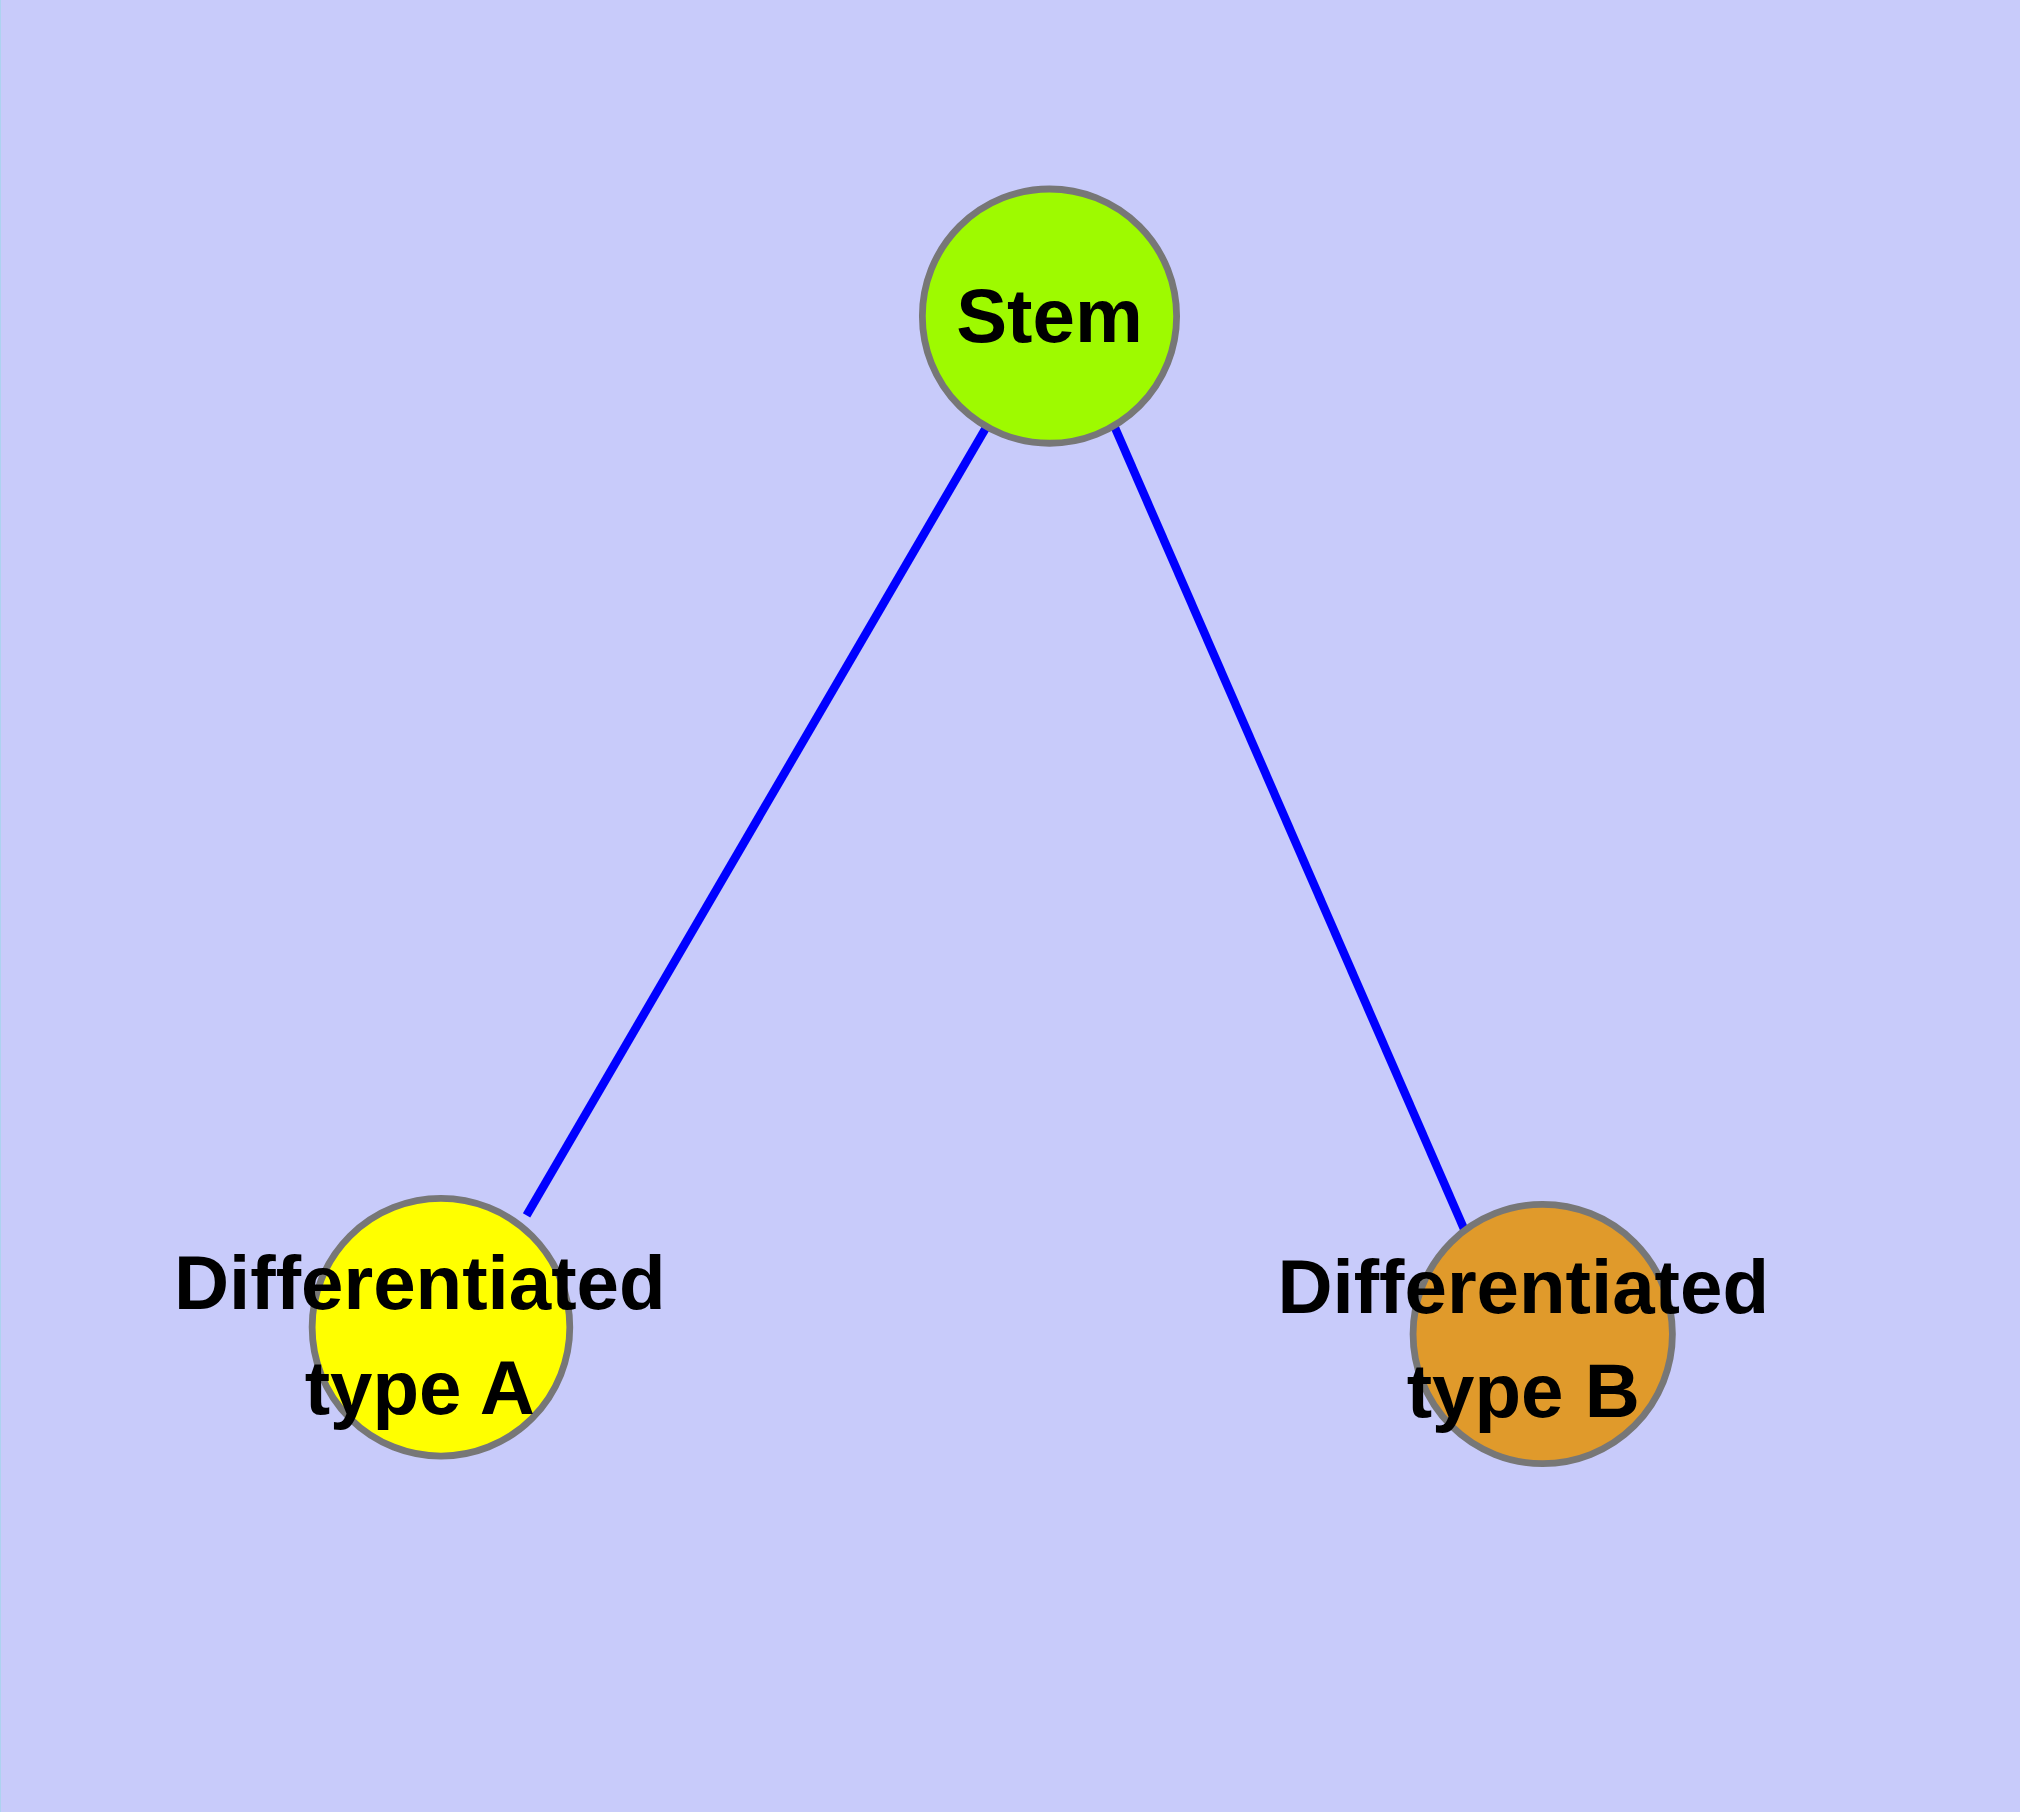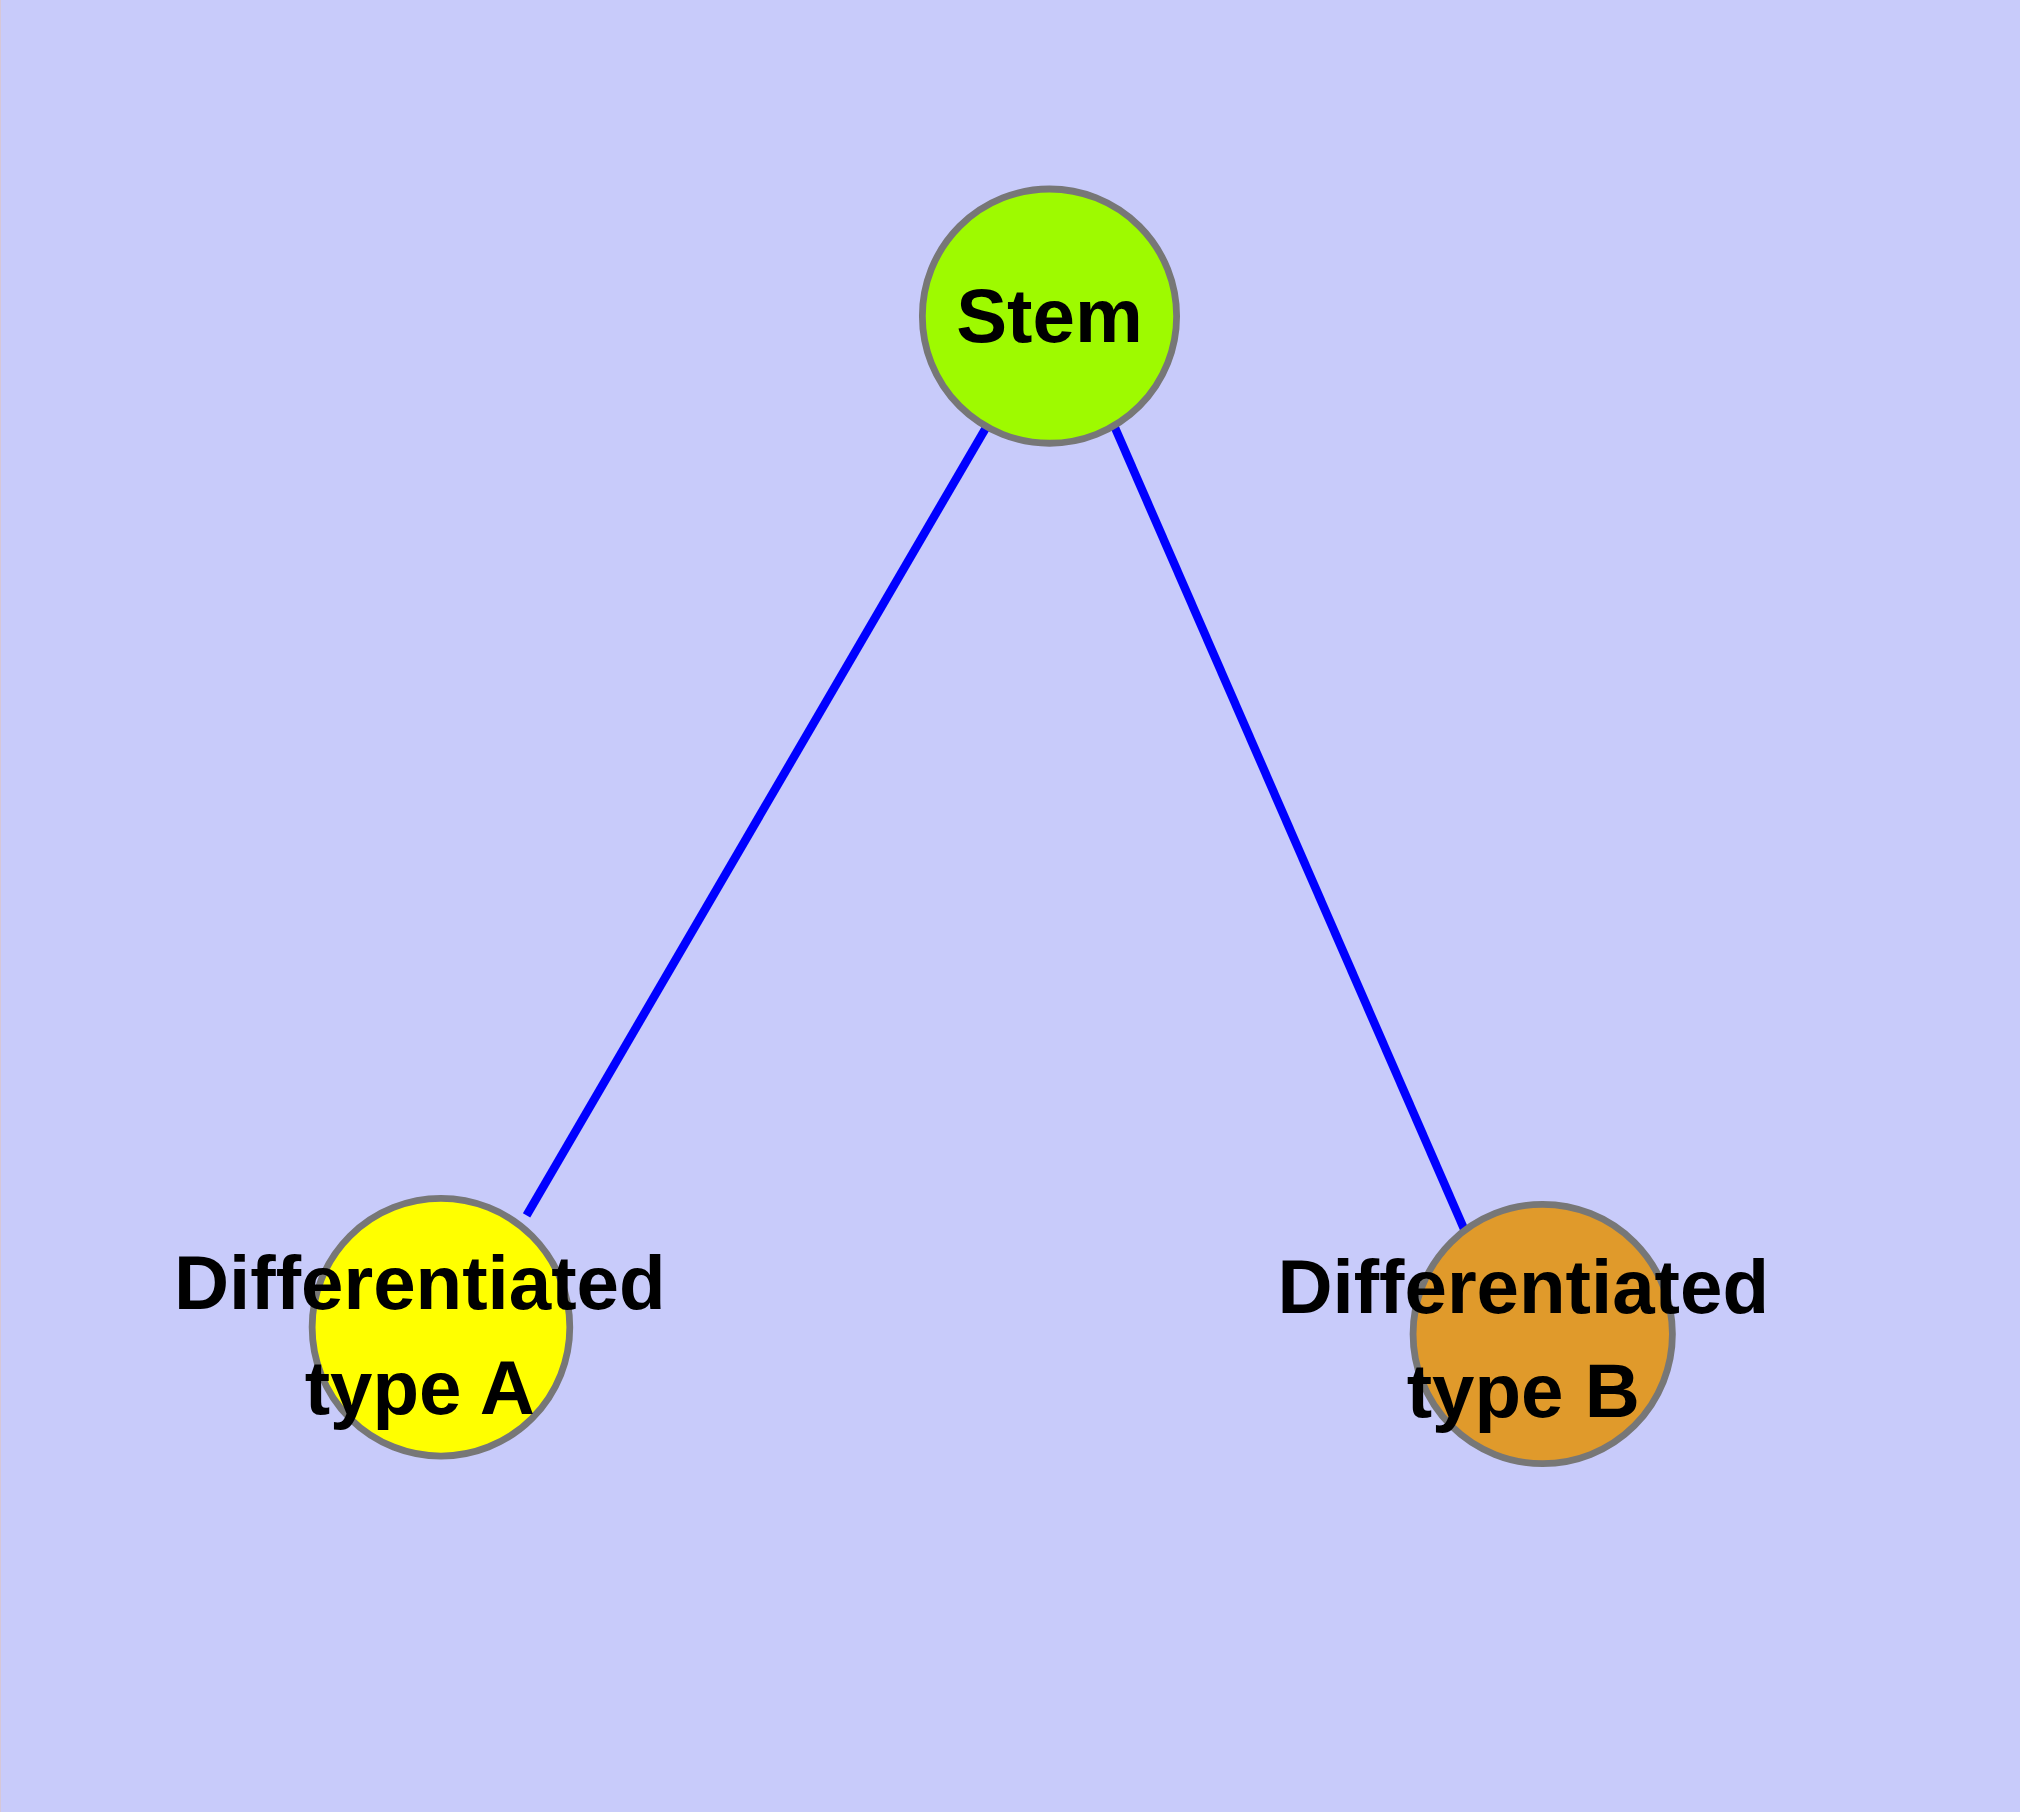--- a/index.html
+++ b/index.html
@@ -41,21 +41,21 @@
     font-size: 90px;
     fill: #000000;
     text-anchor: middle;
     dominant-baseline: auto;
     white-space: pre;
   }
 </style>
 </head>
 <body>
 
-<div id="canvas" style="background: #fdba74;">
+<div id="canvas" style="background: #5eead4;">
   <svg id="diagram-svg" viewBox="0 0 2384 2138">
 
     <rect class="graph-background" x="0" y="0" width="2384" height="2138" fill="#c8cbfa"></rect>
 
     <g>
       <line class="graph-edge" x1="1164" y1="503" x2="621" y2="1434" stroke="#0000ff" stroke-width="10"></line>
       <line class="graph-edge" x1="1315" y1="504" x2="1728" y2="1452" stroke="#0000ff" stroke-width="10"></line>
     </g>
 
     <g>

